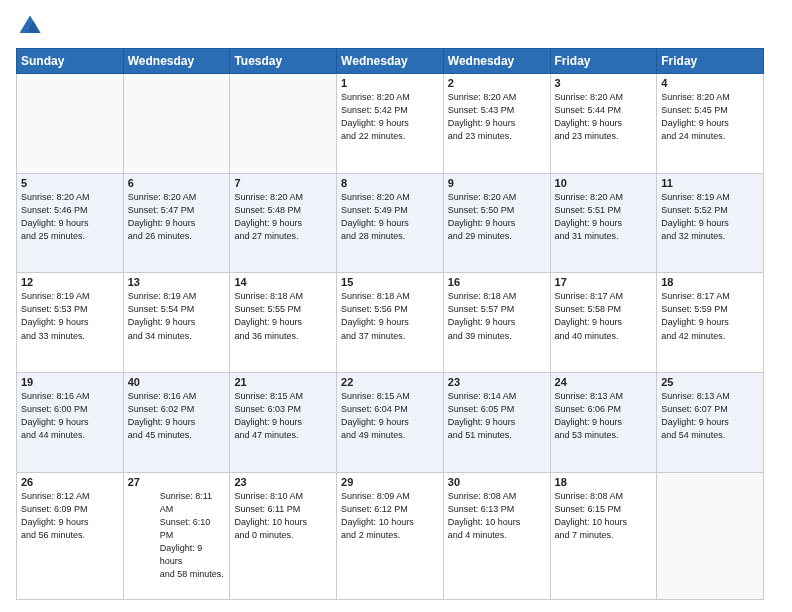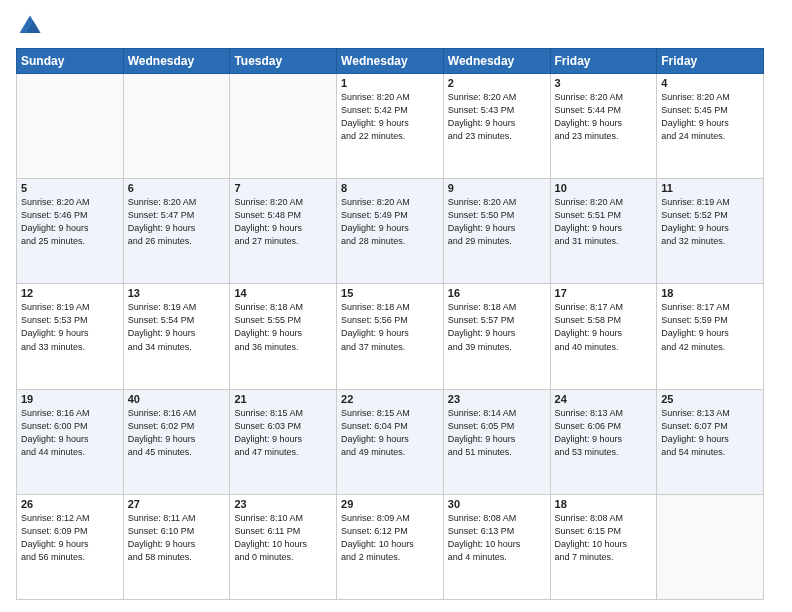--- a/index.html
+++ b/index.html
@@ -327,21 +327,21 @@
         <tr>
           <td>
             <span class="day-num">26</span>
             <div class="day-info" style="white-space: pre-line;">Sunrise: 8:12 AM
 Sunset: 6:09 PM
 Daylight: 9 hours
 and 56 minutes.</div>
           </td>
           <td>
             <span class="day-num">27</span>
-            <div class="day-info" style="white-space: pre-line;">Sunrise: 8:11 AM
+            <div class="day-info" style="white-space: pre-line; margin-left: 32px;">Sunrise: 8:11 AM
 Sunset: 6:10 PM
 Daylight: 9 hours
 and 58 minutes.</div>
           </td>
           <td>
             <span class="day-num">23</span>
             <div class="day-info" style="white-space: pre-line;">Sunrise: 8:10 AM
 Sunset: 6:11 PM
 Daylight: 10 hours
 and 0 minutes.</div>

